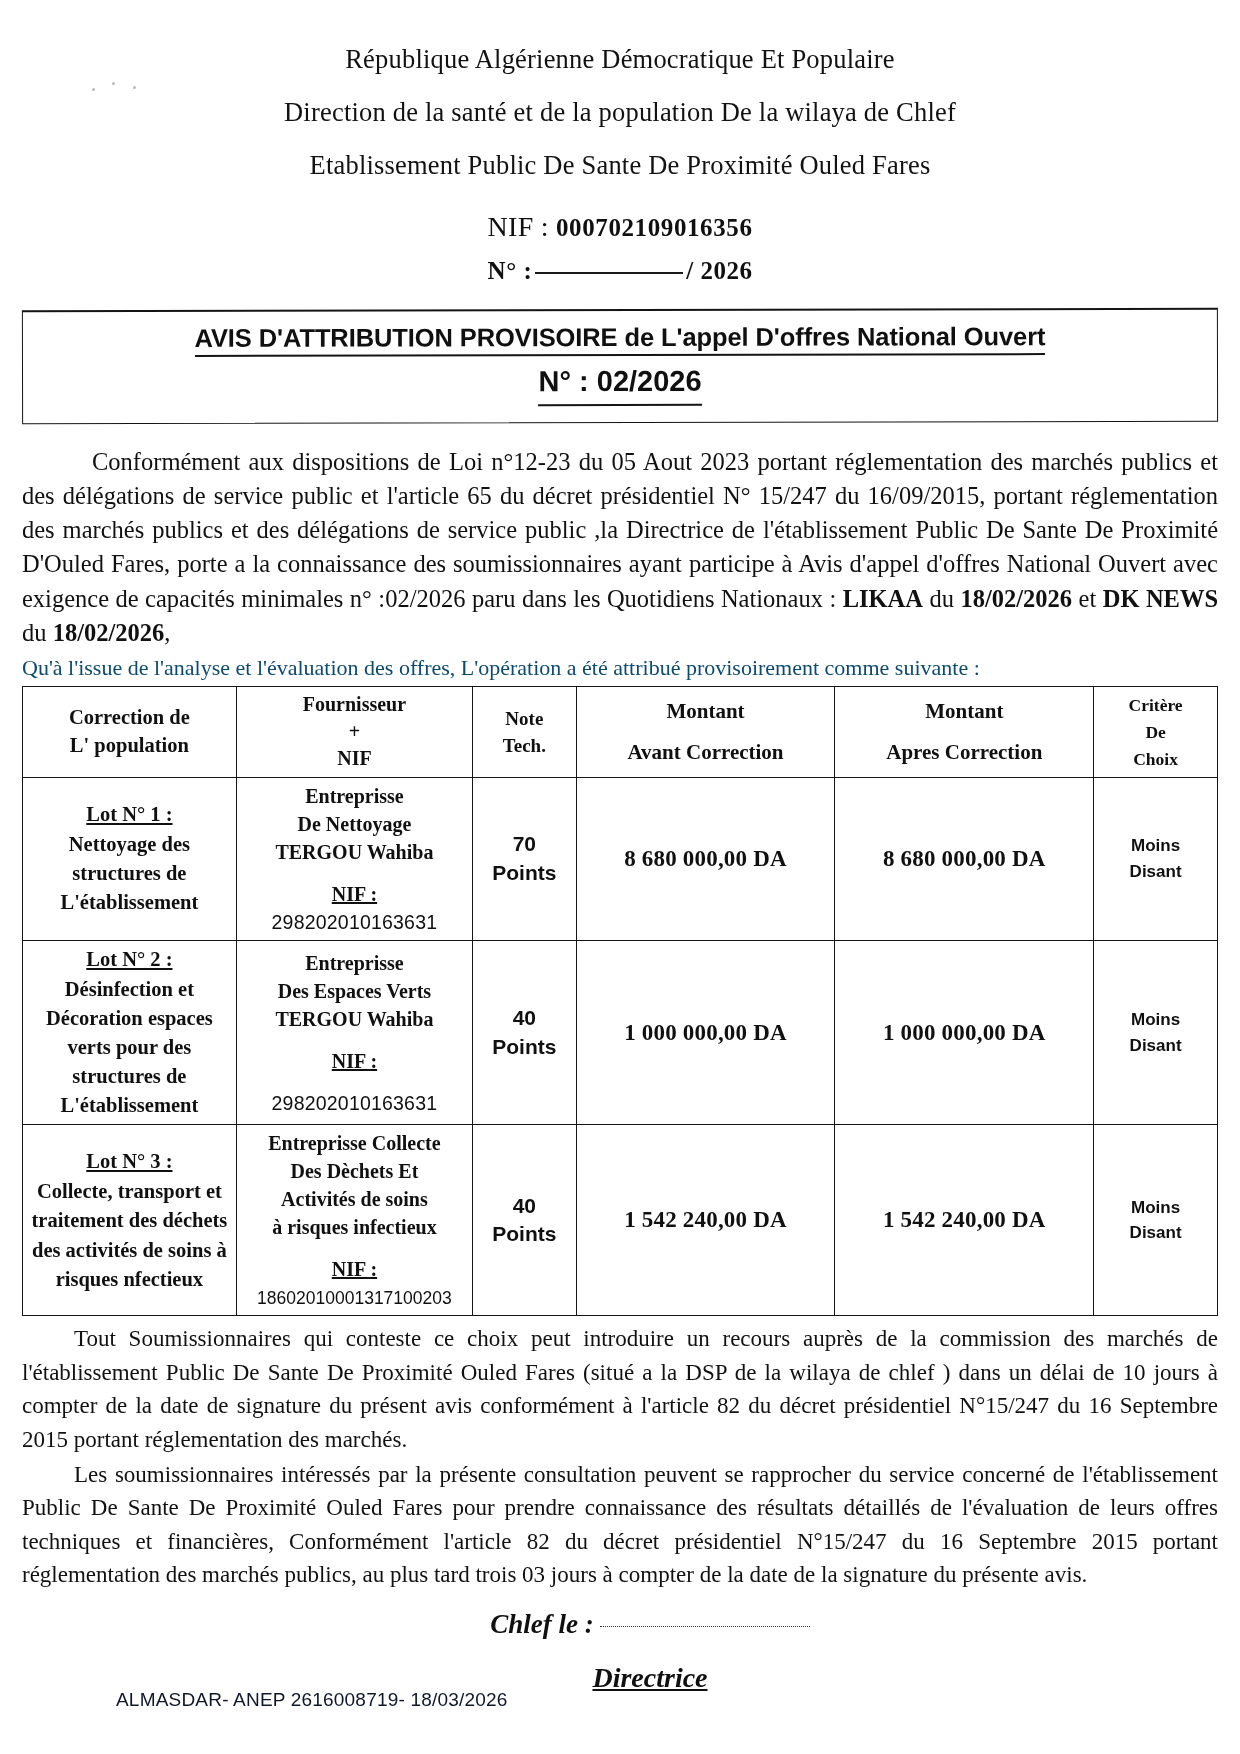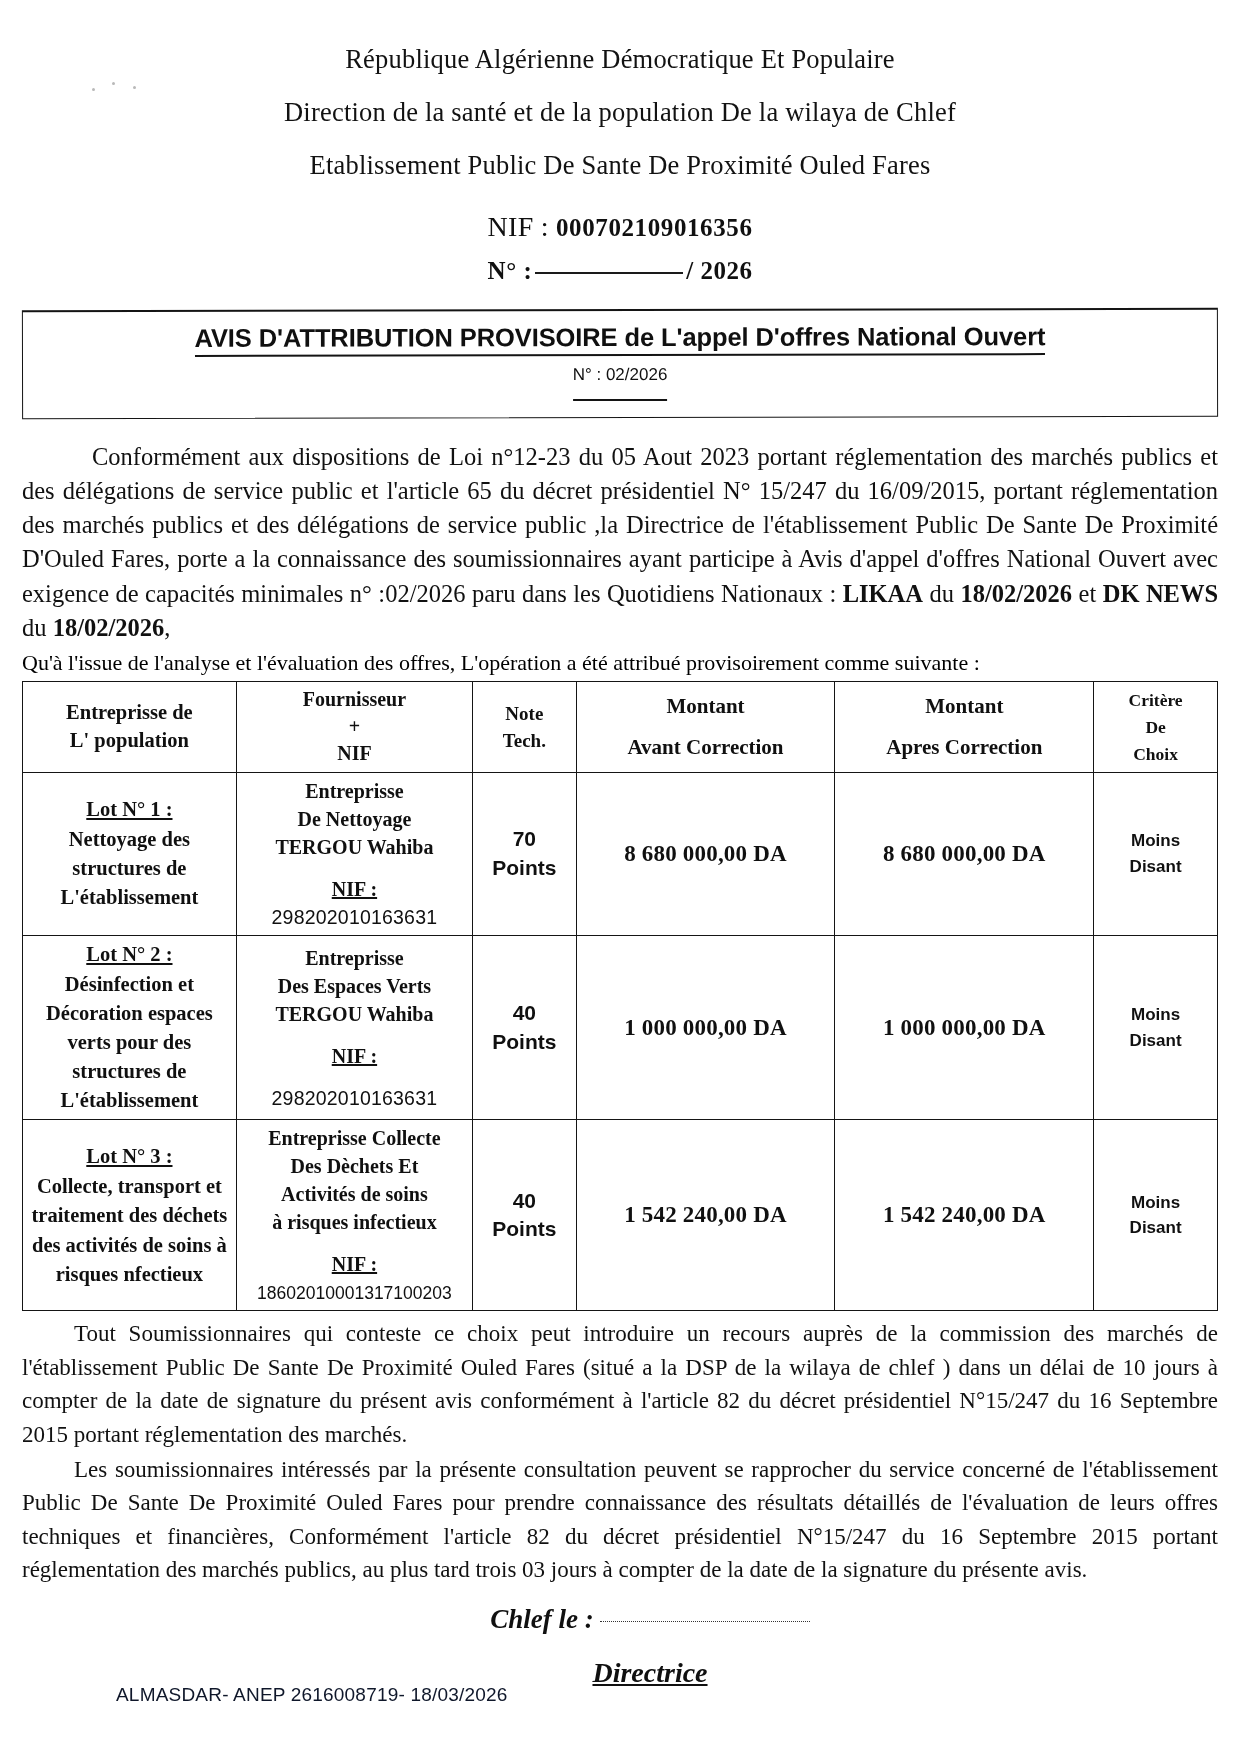--- a/index.html
+++ b/index.html
@@ -77,44 +77,44 @@
     font-weight: bold;
     font-size: 25.5px;
     letter-spacing: -0.1px;
     border-bottom: 2.2px solid #141414;
     display: inline-block;
     padding-bottom: 2px;
     margin-bottom: 9px;
   }
   .title-sub {
     font-family: "Liberation Sans", "DejaVu Sans", sans-serif;
-    font-weight: normal;
-    font-size: 17px;
+    font-weight: bold;
+    font-size: 29px;
     border-bottom: 2.2px solid #141414;
     display: inline-block;
-    padding-bottom: 14px;
+    padding-bottom: 6px;
   }
 
   
   .body-text {
     margin: 22px 22px 0 22px;
     font-size: 24.5px;
     line-height: 1.40;
     text-align: justify;
     text-justify: inter-word;
     color: #111;
   }
   .body-text .indent { display: inline-block; width: 70px; }
   .b { font-weight: bold; }
 
   .intro-line {
     margin: 4px 22px 4px 22px;
     font-size: 22px;
     line-height: 1.25;
-    color: #000000;
+    color: #0c4a6e;
   }
 
   
   table.award {
     margin: 2px 22px 0 22px;
     border-collapse: collapse;
     width: calc(100% - 44px);
     table-layout: fixed;
   }
   table.award th, table.award td {
@@ -295,21 +295,21 @@
       <col class="col-desig">
         <col class="col-four">
         <col class="col-note">
       <col class="col-avant">
         <col class="col-apres">
         <col class="col-crit">
     </colgroup>
     <thead>
       <tr>
         <th>
-          <span class="th-two-line">Entreprisse de</span><br>
+          <span class="th-two-line">Correction de</span><br>
           <span class="th-two-line">L' population</span>
         </th>
         <th>
           <span>Fournisseur</span><br>
           <span>+</span><br>
           <span>NIF</span>
         </th>
         <th>
           <span class="th-note">Note</span><br>
           <span class="th-note">Tech.</span>

